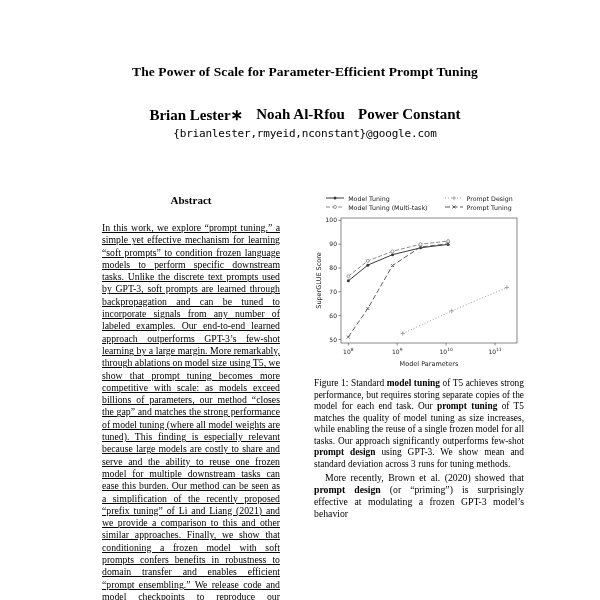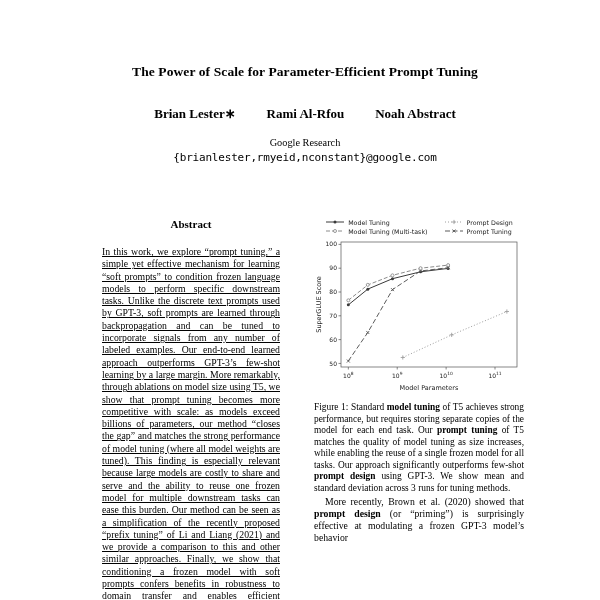--- a/index.html
+++ b/index.html
@@ -21,24 +21,24 @@
   .paper-title {
     font-size: 13.5px;
     font-weight: bold;
     text-align: center;
     margin: 0 0 26px 0;
     letter-spacing: 0.1px;
   }
   .authors-line {
     display: flex;
     justify-content: center;
-    gap: 31px;
-    font-size: 13px;
+    gap: 13px;
+    font-size: 15px;
     font-weight: bold;
-    margin-bottom: 15px;
+    margin-bottom: 3px;
   }
   .affiliation {
     text-align: center;
     font-size: 10.3px;
     margin-bottom: 3px;
   }
   .email-line {
     text-align: center;
     font-family: "DejaVu Sans Mono", monospace;
     font-size: 11px;
@@ -106,24 +106,23 @@
 </style>
 </head>
 <body>
 
 <div class="page">
 
   <h1 class="paper-title">The Power of Scale for Parameter-Efficient Prompt Tuning</h1>
 
   <div class="authors-line">
     <span>Brian Lester∗</span>
-    <span>Rami Al-Rfou</span>
-    <span>Noah Abstract</span>
+    <span>Noah Al-Rfou</span>
+    <span>Power Constant</span>
   </div>
-  <div class="affiliation">Google Research</div>
   <div class="email-line">{brianlester,rmyeid,nconstant}@google.com</div>
 
   <div class="columns">
 
     <div class="col">
       <h2 class="abstract-heading">Abstract</h2>
       <p class="abstract-text">In this work, we explore “prompt tuning,” a simple yet effective mechanism for learning “soft prompts” to condition frozen language models to perform specific downstream tasks. Unlike the discrete text prompts used by GPT-3, soft prompts are learned through backpropagation and can be tuned to incorporate signals from any number of labeled examples. Our end-to-end learned approach outperforms GPT-3’s few-shot learning by a large margin. More remarkably, through ablations on model size using T5, we show that prompt tuning becomes more competitive with scale: as models exceed billions of parameters, our method “closes the gap” and matches the strong performance of model tuning (where all model weights are tuned). This finding is especially relevant because large models are costly to share and serve and the ability to reuse one frozen model for multiple downstream tasks can ease this burden. Our method can be seen as a simplification of the recently proposed “prefix tuning” of Li and Liang (2021) and we provide a comparison to this and other similar approaches. Finally, we show that conditioning a frozen model with soft prompts confers benefits in robustness to domain transfer and enables efficient “prompt ensembling.” We release code and model checkpoints to reproduce our experiments.¹</p>
     </div>
 
     <div class="col">

